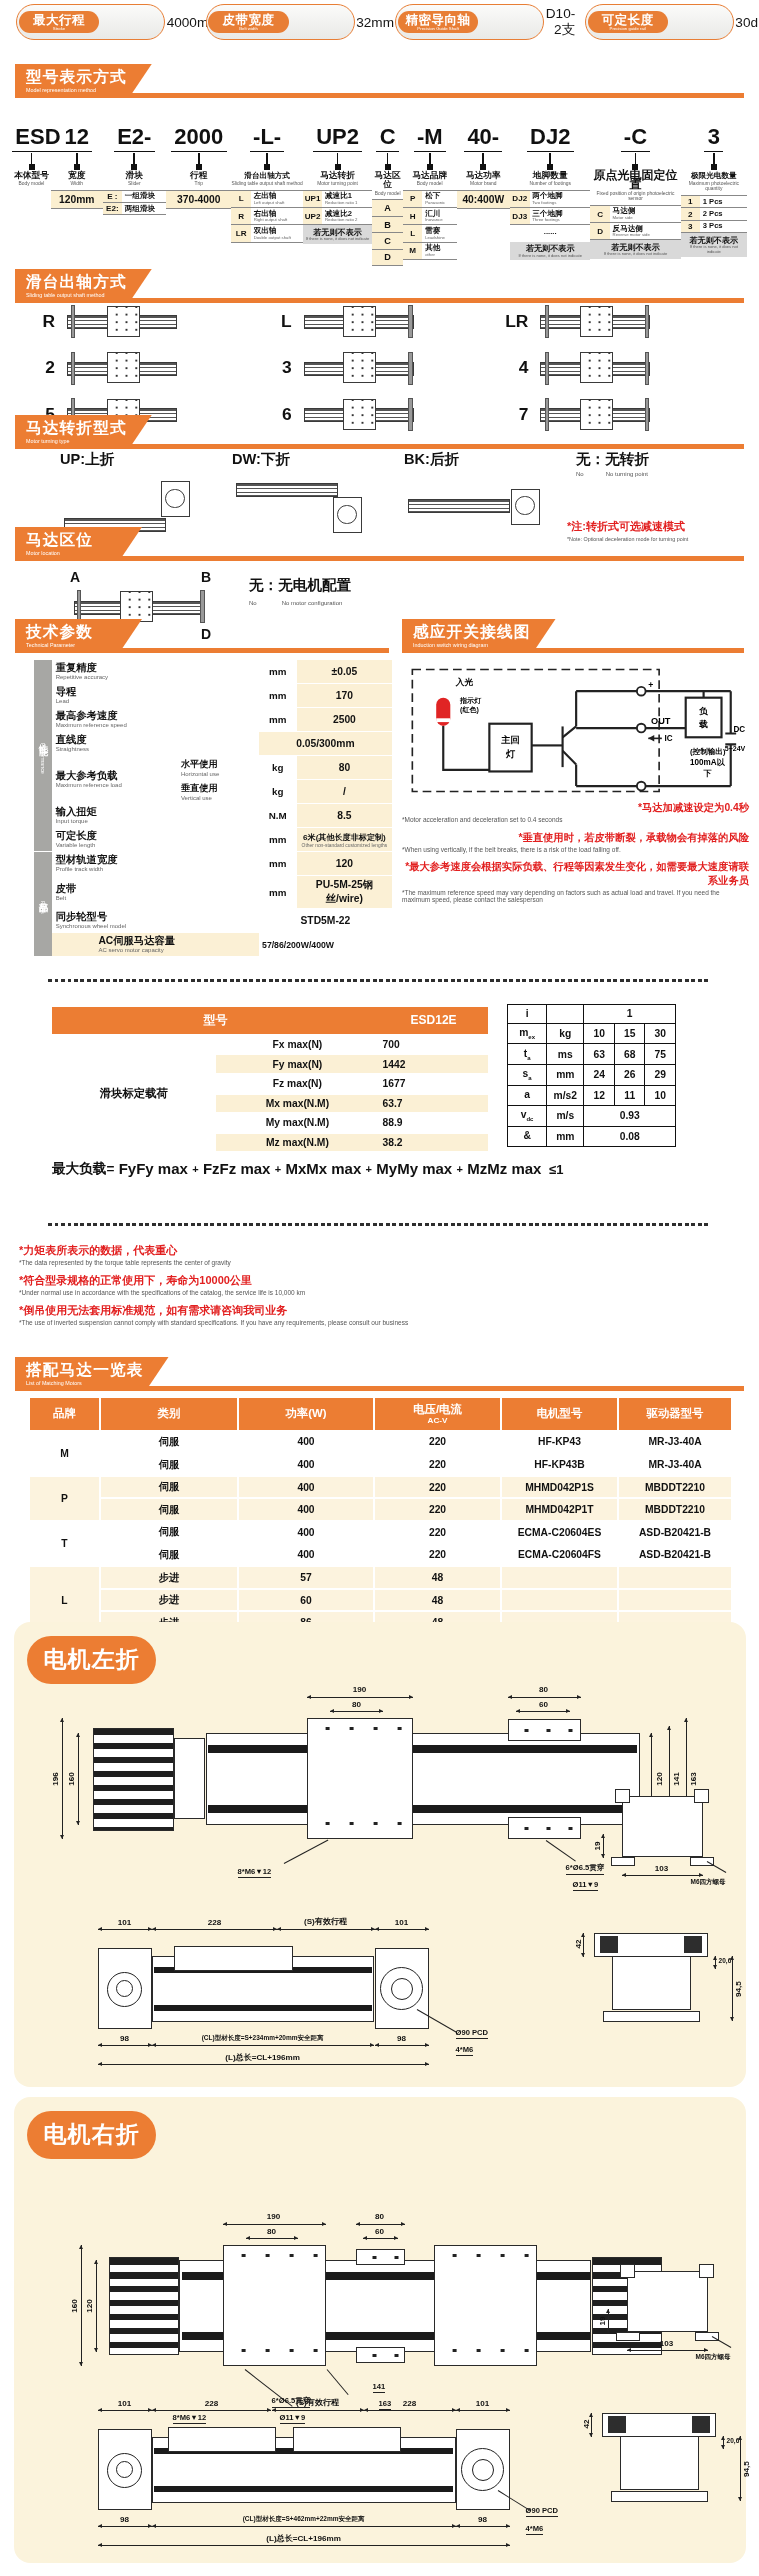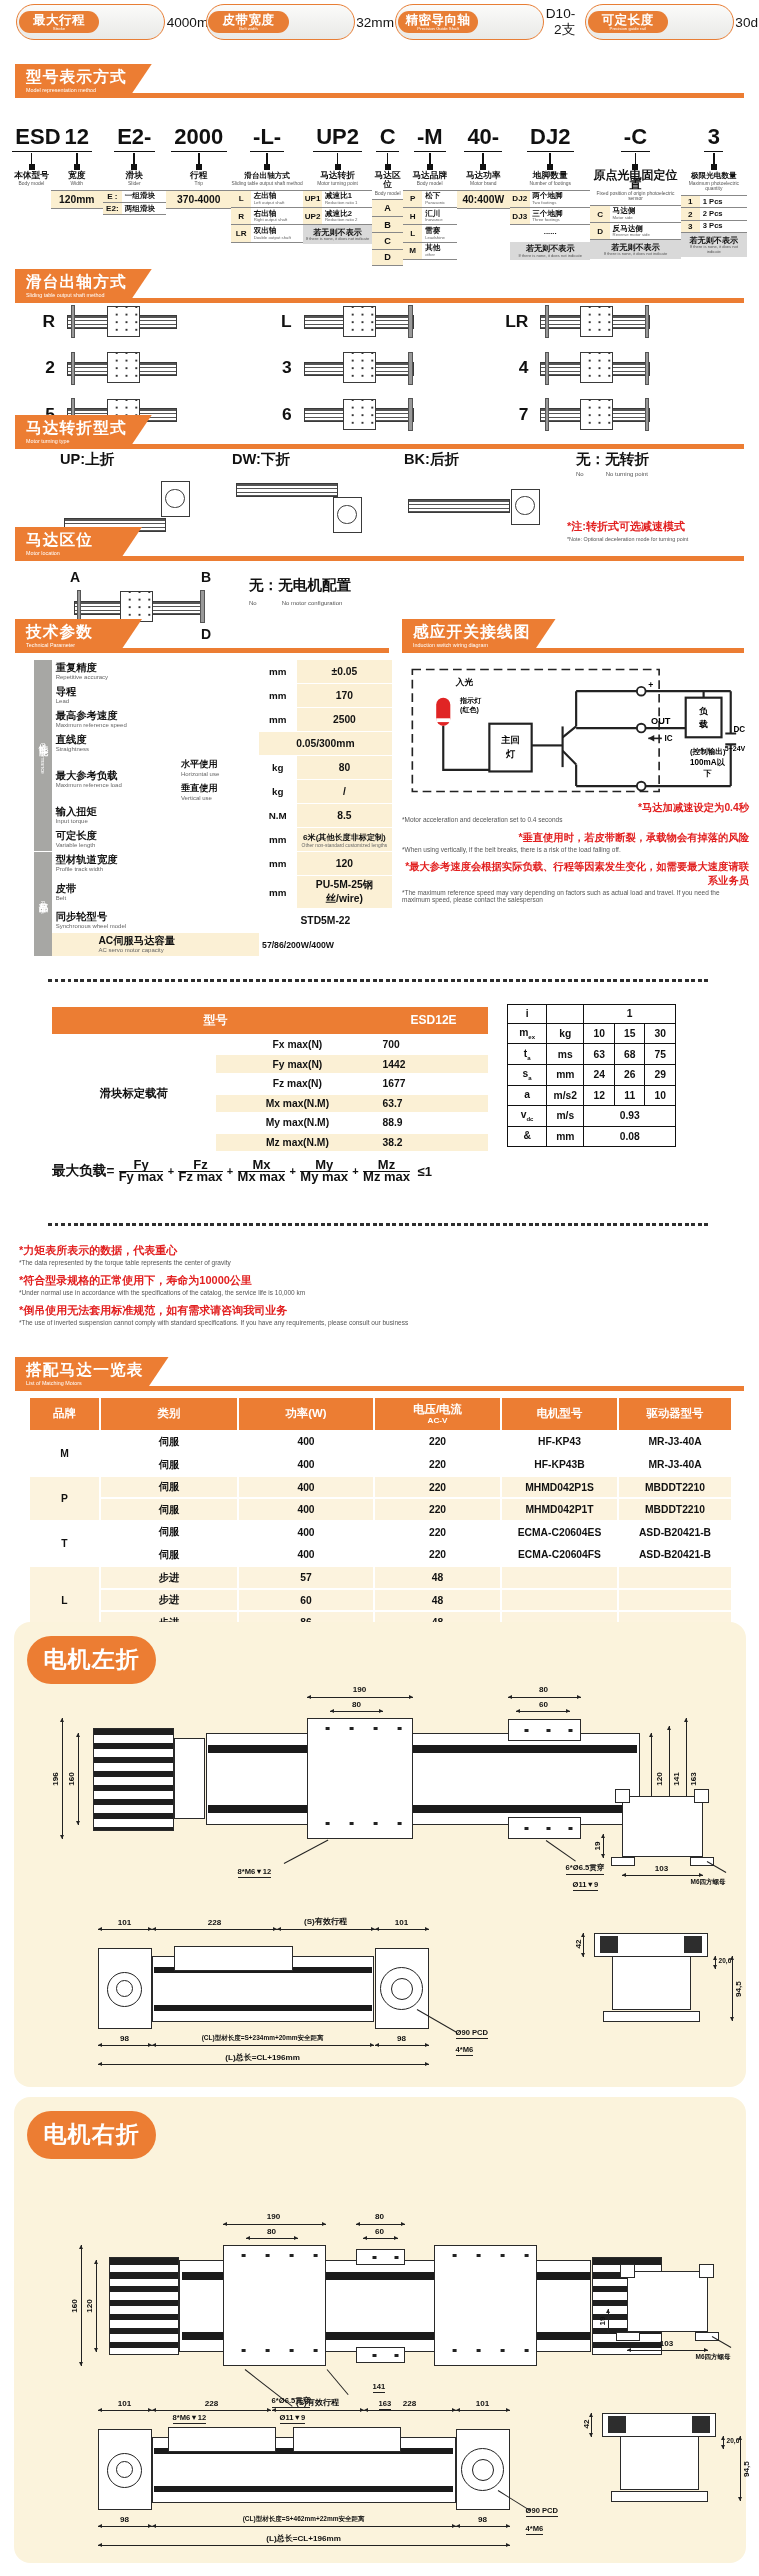--- a/index.html
+++ b/index.html
@@ -95,21 +95,21 @@
   .ltable{width:436px;}
   .ltable td{border-bottom:2.2px solid #fff;padding:3.3px;}
   .lh td{background:#EC7D33;color:#fff;font-size:12px;font-weight:bold;text-align:center;padding:4.9px;}
   .lgroup{background:#fff;font-size:11.4px;font-weight:bold;text-align:center;width:157px;}
   .ln{text-align:center;font-size:10.3px;font-weight:bold;width:157px;}
   .lv{text-align:left;font-size:10.3px;font-weight:bold;}
   .lrow-w td.ln,.lrow-w td.lv{background:#fff;}
   .lrow-c td.ln,.lrow-c td.lv{background:#FBF0D5;}
   .formula{position:absolute;top:1160px;left:52px;display:flex;align-items:center;gap:4.3px;}
   .fp{font-size:13.6px;font-weight:bold;}
-  .frac{display:inline-flex;flex-direction:column;align-items:center;font-size:13px;font-weight:bold;line-height:10.3px;}
+  .frac{display:inline-flex;flex-direction:row;align-items:center;font-size:15px;font-weight:bold;line-height:10.3px;}
   .fbar{height:1.1px;background:#111;align-self:stretch;margin:0.5px 0;}
   .fplus{font-size:11px;font-weight:bold;}
   .fle{font-size:13px;font-weight:bold;margin-left:3.3px;}
   
   .ptable{width:169px;}
   .ptable td{border:1.4px solid #111;text-align:center;font-size:10.3px;font-weight:bold;padding:3.3px 1.1px;background:#fff;}
   .ptable sub{font-size:6px;}
   
   .bnotes{position:absolute;top:1243px;left:19px;}
   .bn{margin-bottom:7px;}

